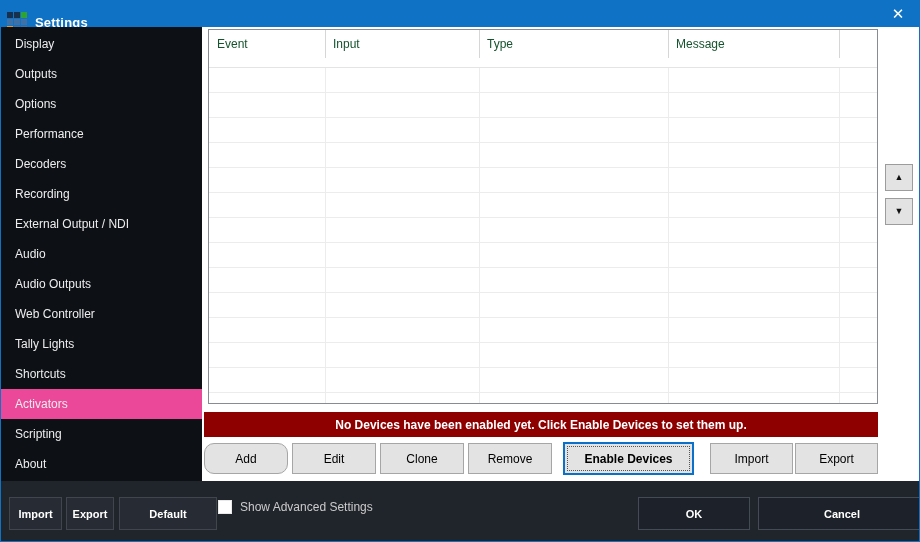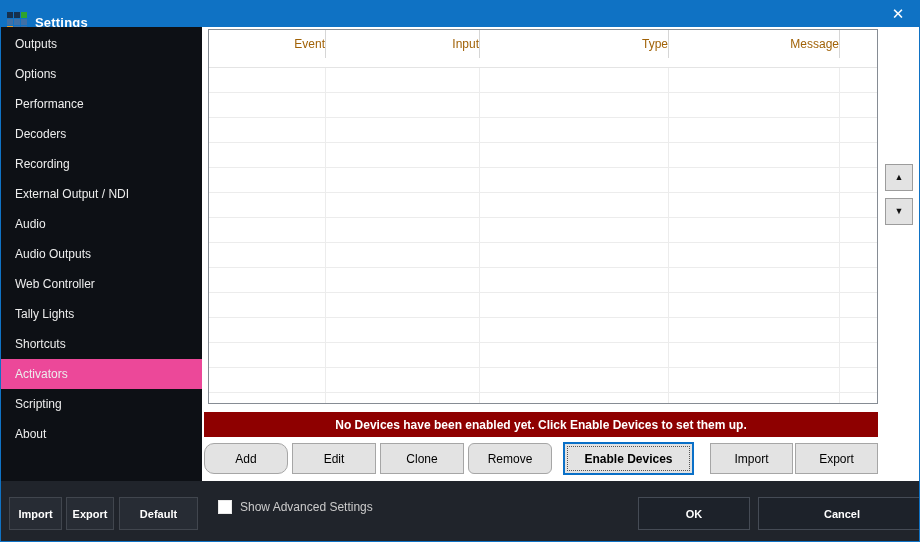--- a/index.html
+++ b/index.html
@@ -40,21 +40,21 @@
   .side-item.selected { background: #ec4899; }
 
   
   .main { position: absolute; top: 26px; left: 201px; right: 0; height: 455px; background: #fff; }
 
   .table {
     position: absolute; left: 6px; top: 2px; width: 670px; height: 375px;
     border: 1px solid #868c94; background: #fff;
   }
   .thead { position: relative; height: 38px; border-bottom: 1px solid #e4e4e4; display: flex; }
-  .th { font-size: 12px; color: #a16207; padding: 7px 0 0 8px; overflow: hidden; white-space: nowrap; text-align: right; }
+  .th { font-size: 12px; color: #14532d; padding: 7px 0 0 8px; overflow: hidden; white-space: nowrap; }
   .c0 { width: 116px; } .c1 { width: 154px; } .c2 { width: 189px; } .c3 { width: 171px; } .c4 { flex: 1; }
   .hsep { position: absolute; top: 0; width: 1px; height: 28px; background: #d6d6d6; }
   .hsep.s1 { left: 116px; } .hsep.s2 { left: 270px; } .hsep.s3 { left: 459px; } .hsep.s4 { left: 630px; }
   .tbody {
     position: absolute; top: 38px; left: 0; right: 0; bottom: 0;
     background-image:
       linear-gradient(#ececec,#ececec), linear-gradient(#ececec,#ececec),
       linear-gradient(#ececec,#ececec), linear-gradient(#ececec,#ececec),
       repeating-linear-gradient(to bottom, transparent 0 24px, #ececec 24px 25px);
     background-size: 1px 100%, 1px 100%, 1px 100%, 1px 100%, 100% 100%;
@@ -78,42 +78,42 @@
   }
 
   .abtn {
     position: absolute; top: 416px; height: 31px;
     background: #e3e3e3; border: 1px solid #a6a6a6;
     font-size: 12px; color: #000; font-family: inherit; cursor: default;
   }
   .abtn.add    { left: 2px;   width: 84px; border-radius: 10px; }
   .abtn.edit   { left: 90px;  width: 84px; }
   .abtn.clone  { left: 178px; width: 84px; }
-  .abtn.remove { left: 266px; width: 84px; border-radius: 6px; }
+  .abtn.remove { left: 266px; width: 84px; }
   .abtn.enable {
     left: 361px; width: 131px; top: 415px; height: 33px;
     font-weight: bold; border: 2px solid #0a70c8;
     outline: 1px dotted #555; outline-offset: -5px;
   }
   .abtn.import { left: 508px; width: 83px; }
   .abtn.export { left: 593px; width: 83px; }
 
   
   .bottombar {
     position: absolute; left: 0; right: 0; bottom: 0; height: 60px;
     background: #20242b;
   }
   .dbtn {
     position: absolute; top: 16px; height: 33px;
     background: #272c34; border: 1px solid #41464e;
     color: #fff; font-weight: bold; font-size: 11px; font-family: inherit; cursor: default;
   }
   .dbtn.s-import  { left: 8px;   width: 53px; }
   .dbtn.s-export  { left: 65px;  width: 48px; }
-  .dbtn.s-default { left: 118px; width: 79px; }
+  .dbtn.s-default { left: 118px; width: 98px; }
   .dbtn.ok     { left: 637px; width: 112px; background: #1d222a; border-color: #454b55; }
   .dbtn.cancel { left: 757px; width: 168px; background: #1d222a; border-color: #454b55; }
 
   .advanced {
     position: absolute; left: 217px; top: 19px;
     display: flex; align-items: flex-end; cursor: default;
   }
   .checkbox { width: 14px; height: 14px; background: #fff; border: 1px solid #e9e9e9; }
   .advanced-label { color: #cbcbcb; font-size: 12px; margin-left: 8px; white-space: nowrap; }
 </style>
@@ -132,20 +132,21 @@
         <span style="background: rgb(63, 112, 166);"></span>
         <span style="background: rgb(239, 154, 39);"></span>
         <span style="background: rgb(63, 112, 166);"></span>
         <span style="background: rgb(63, 112, 166);"></span>
     </div>
     <div class="title-text">Settings</div>
     <div class="close-btn">✕</div>
   </div>
 
   <div class="sidebar">
+    <div class="side-item">Display</div>
     <div class="side-item">Outputs</div>
     <div class="side-item">Options</div>
     <div class="side-item">Performance</div>
     <div class="side-item">Decoders</div>
     <div class="side-item">Recording</div>
     <div class="side-item">External Output / NDI</div>
     <div class="side-item">Audio</div>
     <div class="side-item">Audio Outputs</div>
     <div class="side-item">Web Controller</div>
     <div class="side-item">Tally Lights</div>

